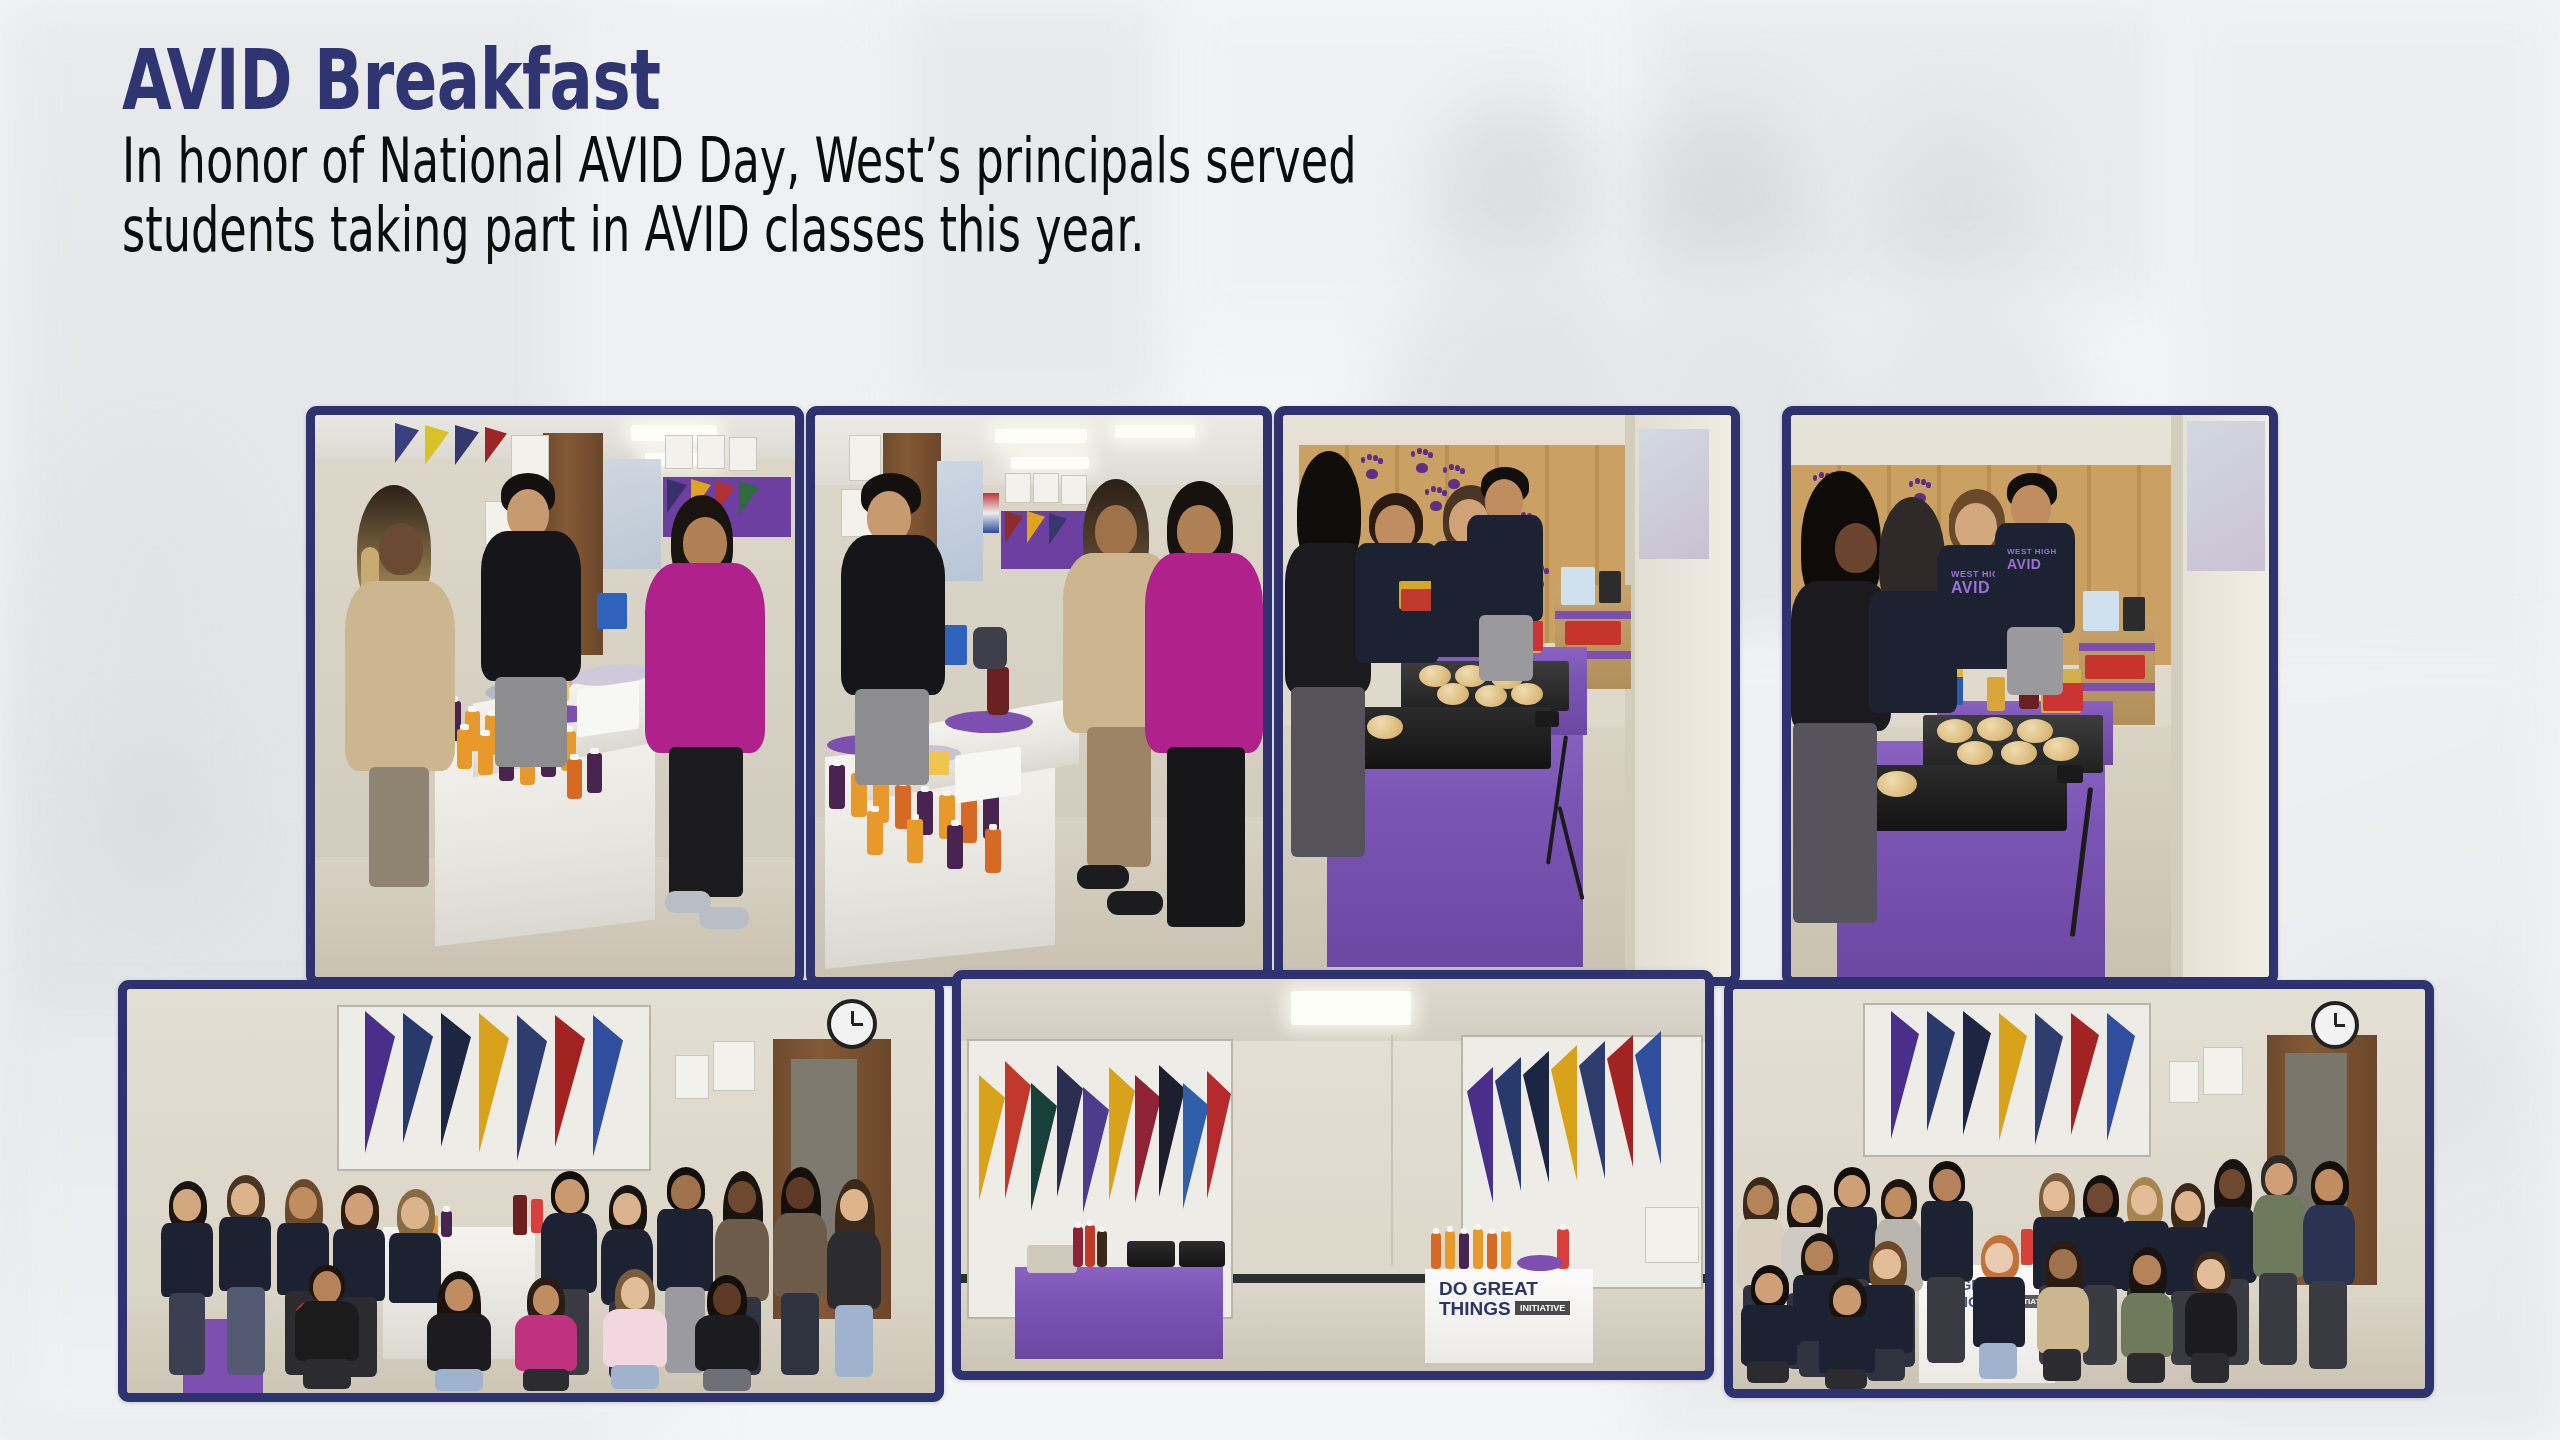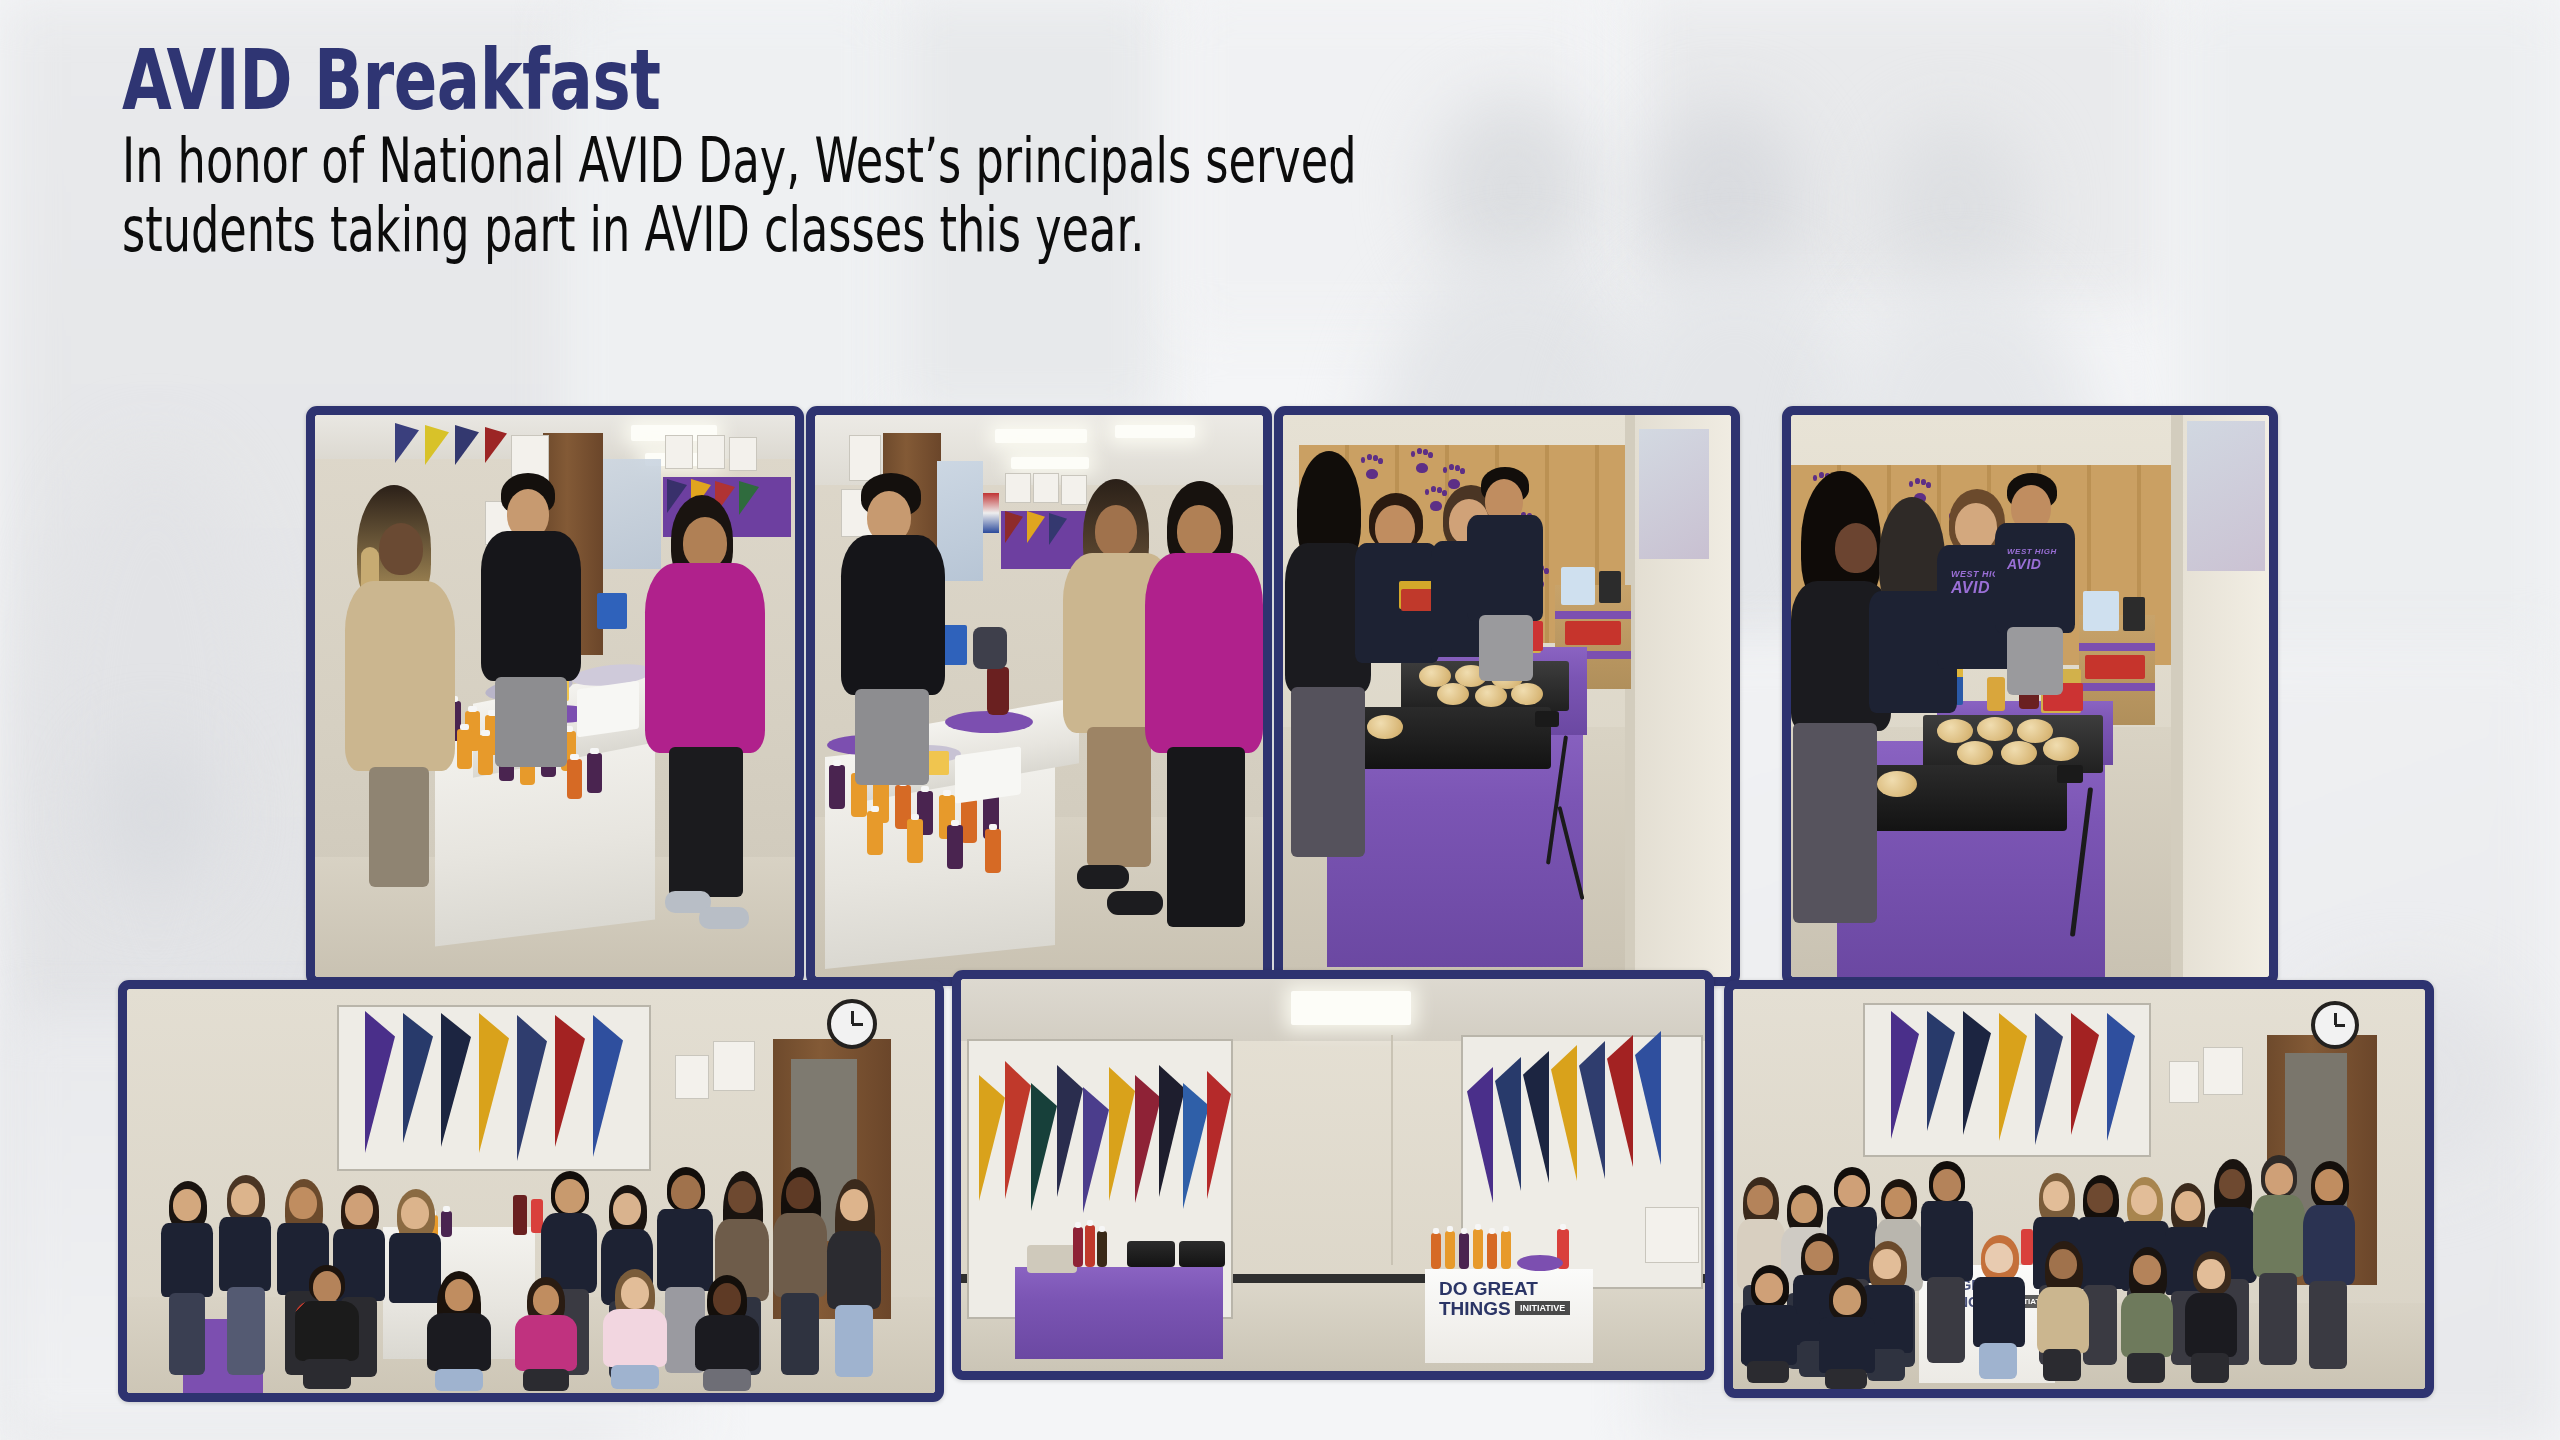--- a/index.html
+++ b/index.html
@@ -86,21 +86,21 @@
   .pennant-r  {position:absolute;clip-path:polygon(0 18%,100% 0,100% 100%);}
   .clock      {position:absolute;border-radius:50%;background:#f2f2f2;border:4px solid #23211f;}
   .clock::before{content:"";position:absolute;left:48%;top:20%;width:3px;height:30%;background:#222;}
   .clock::after {content:"";position:absolute;left:50%;top:48%;width:26%;height:3px;background:#222;}
   .poster     {position:absolute;background:#f3f1ec;border:1px solid #c9c6bd;}
   .banner-white{position:absolute;background:linear-gradient(180deg,#fbfbfa,#eceae5);}
   .cart       {position:absolute;background:linear-gradient(180deg,#c8a36a,#b08f5b);}
   .whiteboard {position:absolute;background:#eeece6;border:2px solid #b9b5aa;}
   .lightpanel {position:absolute;background:#fdfdf8;border-radius:2px;box-shadow:0 0 18px 6px rgba(255,255,245,.8);}
   .shirt-avid {position:absolute;border-radius:14% 14% 8% 8%;background:#1d2233;}
-  .tag-text{position:absolute;color:#2b3566;font-weight:bold;font-family:"Liberation Sans",sans-serif;letter-spacing:.5px;font-style:italic;}
+  .tag-text{position:absolute;color:#2b3566;font-weight:bold;font-family:"Liberation Sans",sans-serif;letter-spacing:.5px;}
   .do-great{position:absolute;color:#2b3566;font-weight:bold;line-height:1.02;font-family:"Liberation Sans",sans-serif;}
   .init-chip{position:absolute;background:#4a4a4a;color:#fff;font-weight:bold;}
 
   .paw{position:absolute;}
   .paw .pad{position:absolute;width:58%;height:46%;left:21%;bottom:0;border-radius:50% 50% 46% 46%;background:#5d2f86;}
   .paw .toe{position:absolute;width:22%;height:26%;border-radius:50%;background:#5d2f86;}
 </style>
 </head>
 <body>
 

